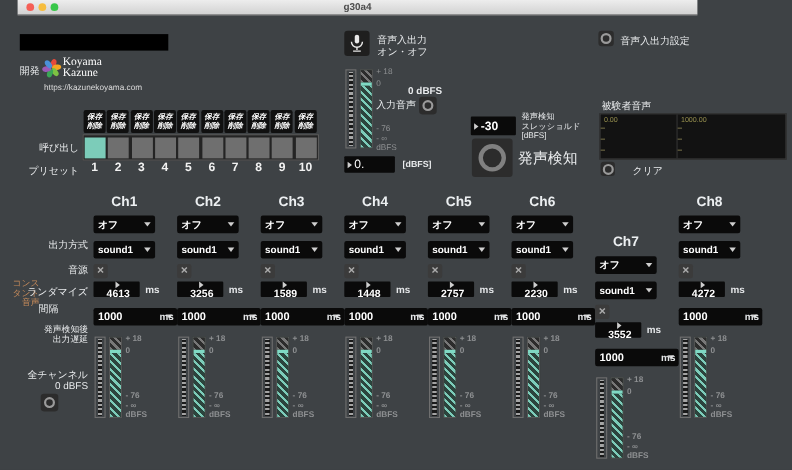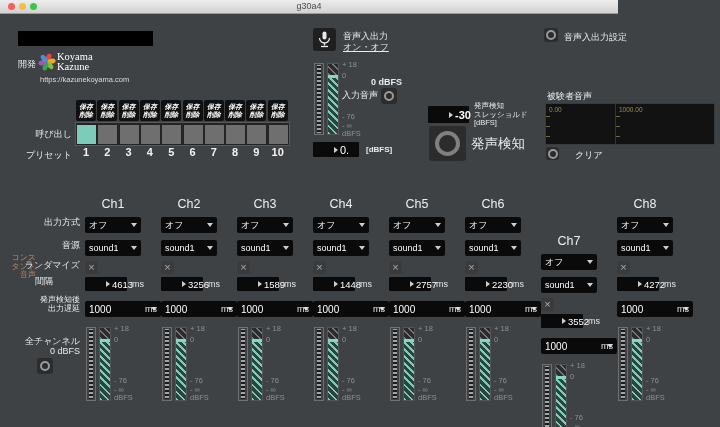--- a/index.html
+++ b/index.html
@@ -1,30 +1,30 @@
 <!DOCTYPE html>
 <html><head>
 <meta charset="utf-8">
 <style>
   *{margin:0;padding:0;box-sizing:border-box;}
   html,body{width:720px;height:427px;}
   body{position:relative;background:#3e4245;font-family:"Liberation Sans",sans-serif;overflow:hidden;color:#eceff1;}
 
   
-  .titlebar{position:absolute;top:0;left:0;width:618px;height:14px;background:linear-gradient(#ededed,#d2d2d2);border-bottom:1px solid #9d9d9d;z-index:5;}
+  .titlebar{position:absolute;top:0;left:16px;width:618px;height:14px;background:linear-gradient(#ededed,#d2d2d2);border-bottom:1px solid #9d9d9d;z-index:5;font-weight:bold;}
   .wtitle{position:absolute;left:0;right:0;top:1px;text-align:center;font-size:9px;color:#4c4c4c;}
   .tl{position:absolute;top:3px;width:7px;height:7px;border-radius:50%;}
   .tl.red{left:8px;background:#f55f56;}
   .tl.yel{left:19px;background:#f6bd3e;}
   .tl.grn{left:30px;background:#39c74a;}
 
   
   .abs{position:absolute;}
   .lbl{position:absolute;color:#e9ebed;font-size:9px;white-space:nowrap;}
-  .nb{position:absolute;background:#0a0a0a;color:#fff;display:flex;align-items:center;padding-left:21px;font-size:9.5px;border-radius:1px;}
+  .nb{position:absolute;background:#0a0a0a;color:#fff;display:flex;align-items:center;padding-left:3px;font-size:9.5px;border-radius:1px;}
   .tri{width:0;height:0;border-left:4px solid #cfcfcf;border-top:3px solid transparent;border-bottom:3px solid transparent;margin-right:2px;flex:0 0 auto;}
   .dd{position:absolute;background:#0a0a0a;color:#fff;display:flex;align-items:center;justify-content:space-between;padding:0 4px;font-size:9px;border-radius:2px;}
   .dn{width:0;height:0;border-top:4px solid #cfcfcf;border-left:3px solid transparent;border-right:3px solid transparent;flex:0 0 auto;}
   .ringbtn{position:absolute;background:#2c2c2c;border-radius:3px;display:flex;align-items:center;justify-content:center;}
   .ringbtn::after{content:"";width:6px;height:6px;border:2px solid #9a9a9a;border-radius:50%;}
   .bigring::after{width:17px;height:17px;border:4px solid #808080;}
   .chk{position:absolute;width:13px;height:13px;background:#3b3b3b;color:#ababab;font-size:11px;line-height:12px;text-align:center;border-radius:2px;}
 
   
   .led{position:absolute;width:10px;background:#161616;border:1px solid #6f6f6f;padding:1px 2px;
@@ -41,26 +41,26 @@
   
   .savedel{position:absolute;top:100px;width:20px;height:21px;background:#101010;border-radius:2px;
            display:flex;flex-direction:column;align-items:center;justify-content:center;gap:1px;}
   .sd-btn{font-size:6.8px;font-weight:bold;font-style:italic;color:#fff;line-height:7px;white-space:nowrap;}
   .recall-row{position:absolute;left:75px;top:122px;width:215px;height:24px;background:#242424;border:1px solid #5a5a5a;}
   .recall-btn{position:absolute;top:2px;width:19px;height:19px;background:#6f6f6f;}
   .recall-btn.active{background:#7cccb9;}
   .pnum{position:absolute;top:146px;width:20px;text-align:center;font-size:11px;font-weight:bold;color:#f2f2f2;}
 
   
-  .ch-col{position:absolute;top:190px;width:76px;height:220px;}
+  .ch-col{position:absolute;top:169px;width:76px;height:220px;font-weight:bold;}
   .ch-name{position:absolute;top:7px;left:0;width:56px;text-align:center;font-size:12.5px;color:#eceff1;}
   .dd-out{top:27px;left:0;width:56px;height:16px;}
   .dd-src{top:50px;left:0;width:56px;height:16px;}
   .chk-rand{top:71px;left:0;}
-  .nb-int{top:87px;left:0;width:42px;height:14px;}
+  .nb-int{top:87px;left:0;width:42px;height:14px;flex-direction:column;}
   .ms{position:absolute;font-size:9px;color:#e4e6e8;}
   .ms-int{left:47px;top:89px;}
   .dd-delay{top:111px;left:0;width:76px;height:16px;font-size:10px;text-align:right;}
   .ms-delay{left:60px;top:114px;}
   .ch-led{left:1px;top:137px;height:74px;}
   .ch-fader{left:14px;top:137px;height:74px;}
   .ch-mlabels{left:29px;top:137px;height:74px;}
 
   .waveback{position:absolute;left:545px;top:103px;width:170px;height:42px;background:#121212;border:1px solid #3a3a3a;display:flex;}
   .wpanel{position:relative;height:100%;border-right:1px solid #333;}
@@ -101,21 +101,21 @@
 
 <div class="micbtn">
   <svg width="13" height="17" viewBox="0 0 13 17">
     <rect x="4.5" y="0.5" width="4" height="8" rx="2" fill="#e8e8e8"></rect>
     <path d="M1.5 7 a5 5 0 0 0 10 0" fill="none" stroke="#e8e8e8" stroke-width="1.3"></path>
     <line x1="6.5" y1="12" x2="6.5" y2="14.5" stroke="#e8e8e8" stroke-width="1.3"></line>
     <line x1="3" y1="15.5" x2="10" y2="15.5" stroke="#e8e8e8" stroke-width="1.3"></line>
   </svg>
 </div>
 <div class="lbl" style="left:343px;top:30px;">音声入出力</div>
-<div class="lbl" style="left:343px;top:41px;text-decoration:underline;">オン・オフ</div>
+<div class="lbl" style="left:343px;top:41px;">オン・オフ</div>
 
 <div class="led abs" style="left:314px;top:63px;height:72px;"></div>
 <div class="fader abs" style="left:327px;top:63px;height:72px;">
   <div class="f-top"></div>
     <div class="f-zero"></div>
     <div class="f-bot"></div>
 </div>
 <div class="mlabels" style="left:342px;top:63px;height:72px;">
   <span class="m0">+ 18</span>
   <span class="m1">0</span>

